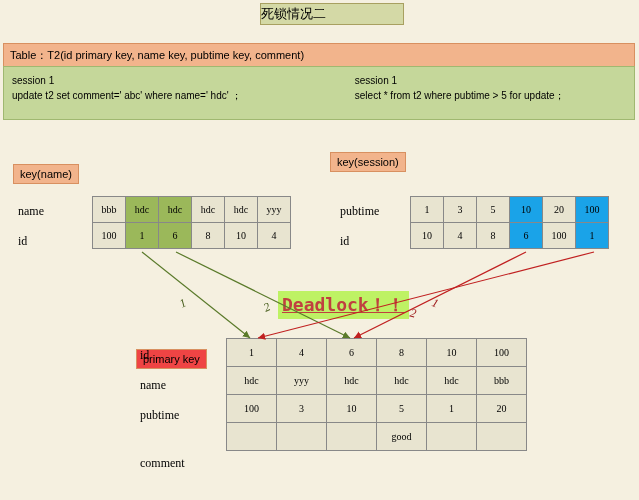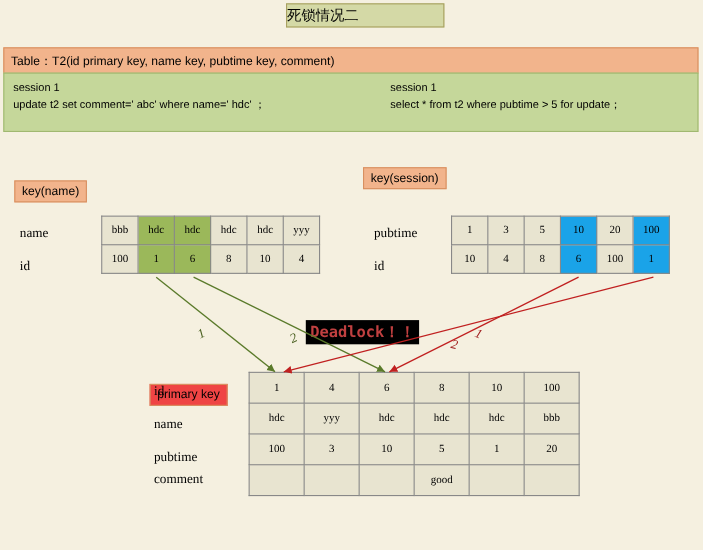--- a/index.html
+++ b/index.html
@@ -68,26 +68,27 @@
     text-align: center;
     background: #e8e4d0;
     font-size: 10px;
     font-family: serif;
   }
   .hl-green { background: #9bb85a !important; }
   .hl-blue { background: #1aa3e8 !important; color: #000; }
   .deadlock {
     position: absolute;
     left: 278px; top: 291px;
-    background: #000000;
+    background: #bef264;
     padding: 2px 4px;
-    font-size: 14px;
+    font-size: 18px;
     font-family: monospace;
     font-weight: bold;
     color: #c04040;
+    text-decoration: underline;
   }
   .pk-label {
     position: absolute;
     left: 136px; top: 320px;
     background: #ef4444;
     border: 1px solid #d89060;
     padding: 3px 6px;
     font-size: 11px;
     margin-top: 29px;
   }
@@ -172,21 +173,21 @@
   </tr>
 </tbody>
   </table>
 
 <div class="deadlock">Deadlock！！</div>
 
 <div class="pk-label">primary key</div>
 <div class="row-label" style="left:140px; top:348px;">id</div>
 <div class="row-label" style="left:140px; top:378px;">name</div>
 <div class="row-label" style="left:140px; top:408px;">pubtime</div>
-<div class="row-label" style="left:140px; top:428px;">comment</div>
+<div class="row-label" style="left:140px; top:456px;">comment</div>
 <table class="data pk" style="left:226px; top:338px;">
   <tbody>
       <tr>
     <td>1</td>
     <td>4</td>
     <td>6</td>
     <td>8</td>
     <td>10</td>
     <td>100</td>
   </tr>

